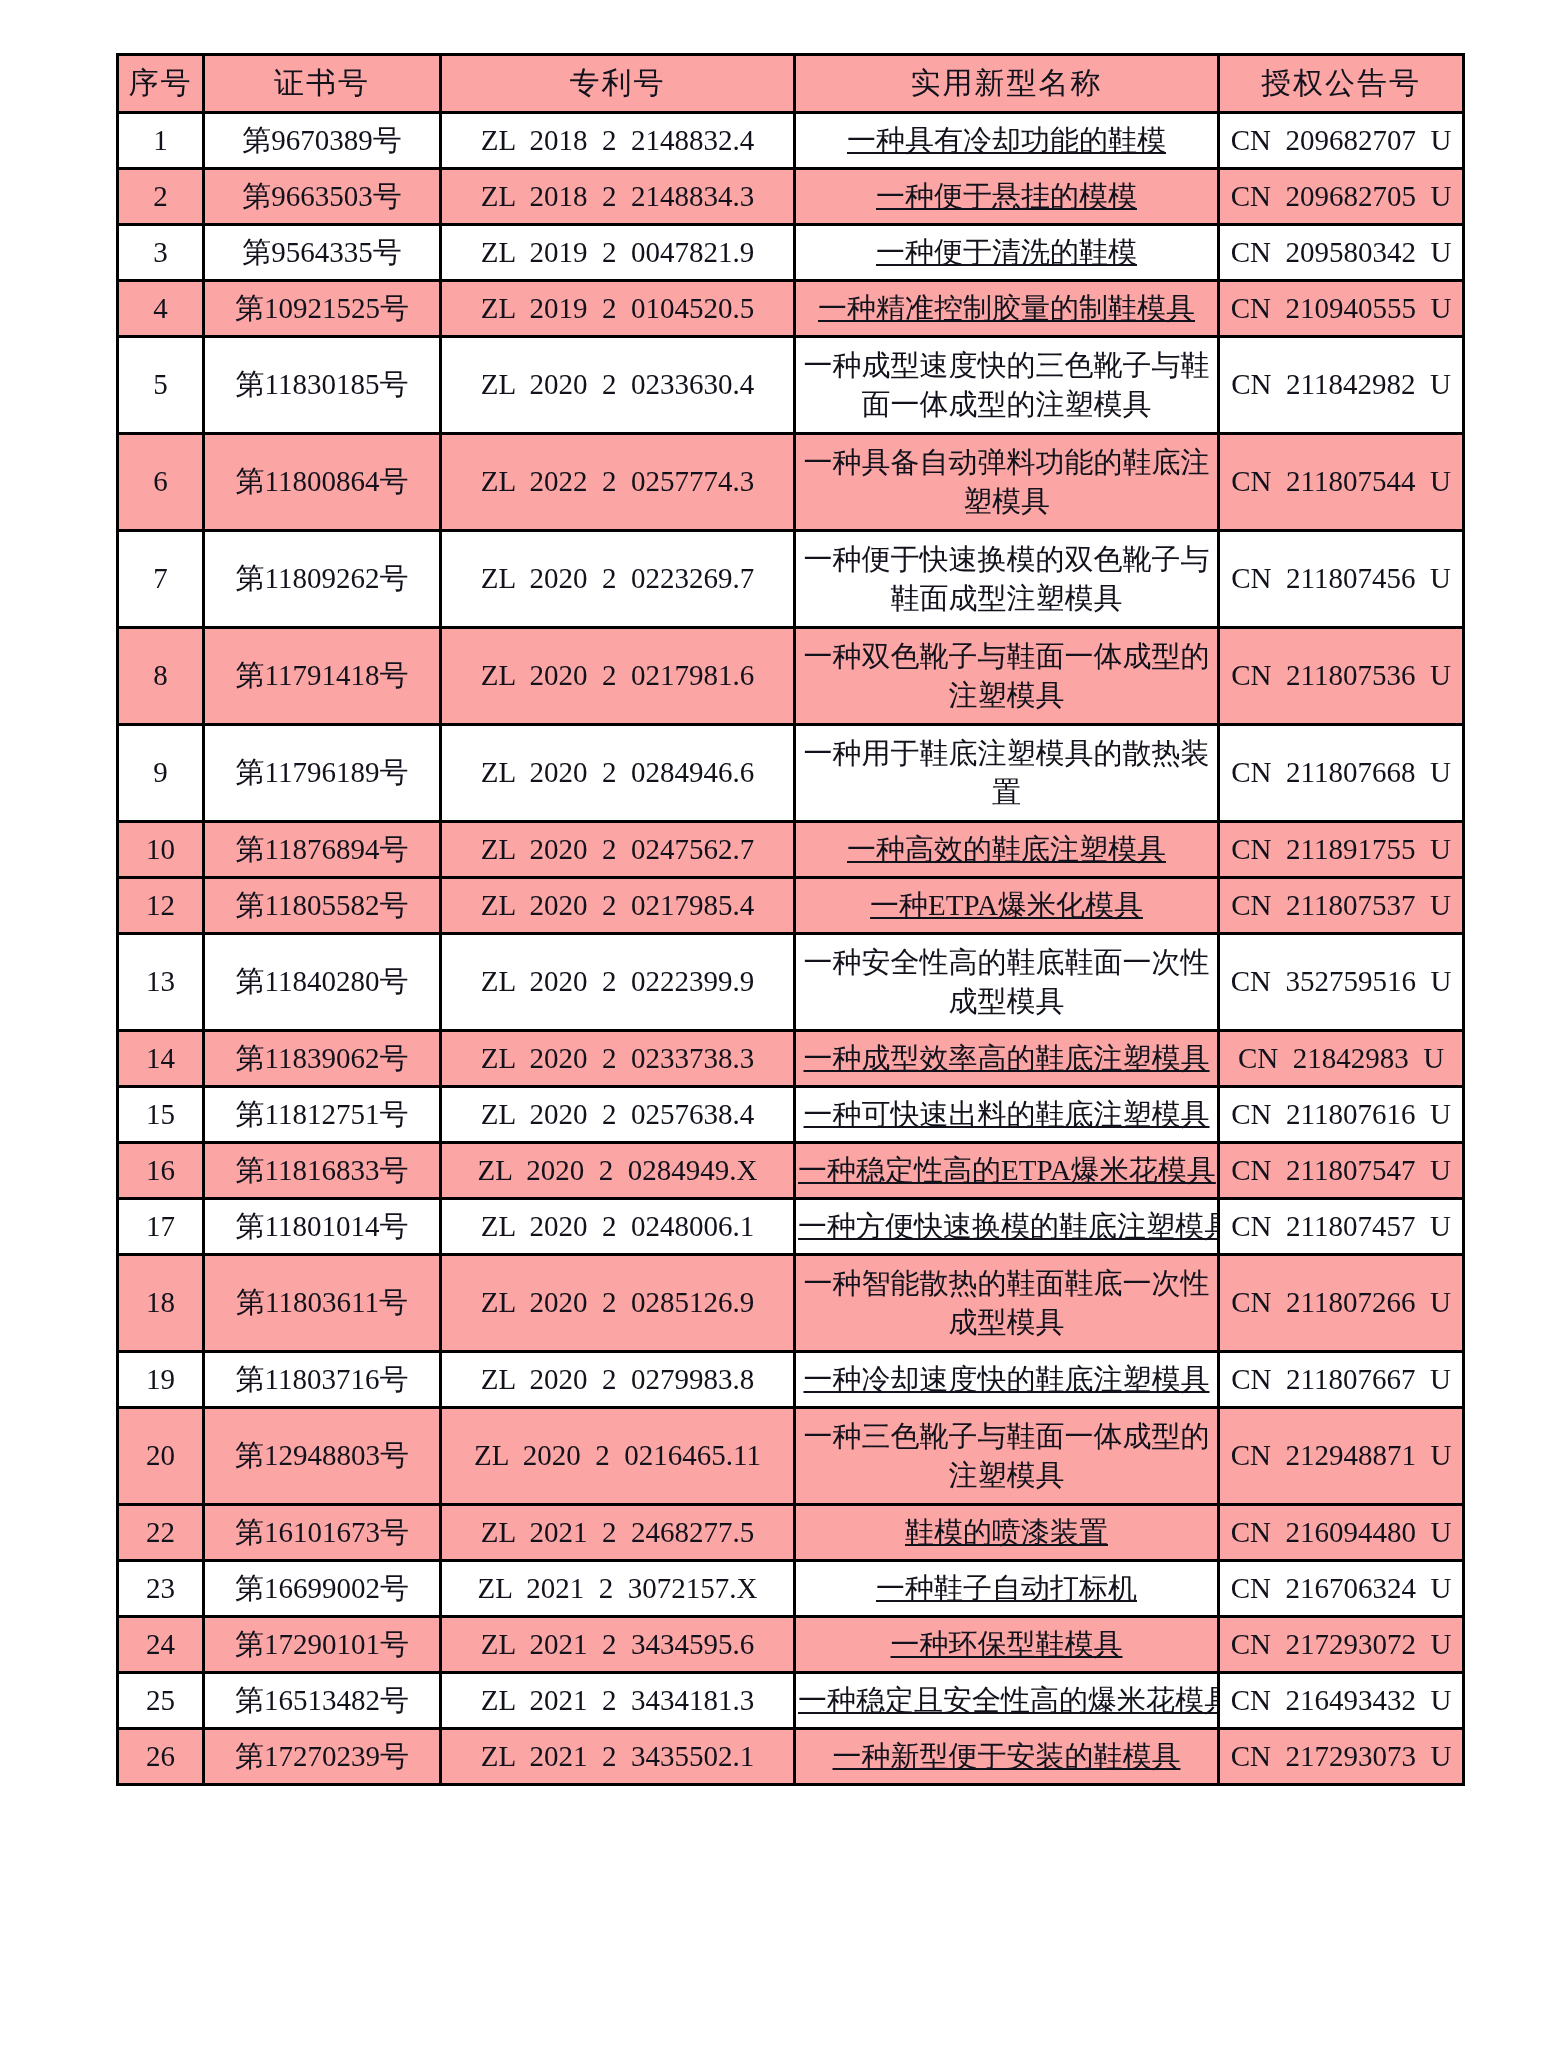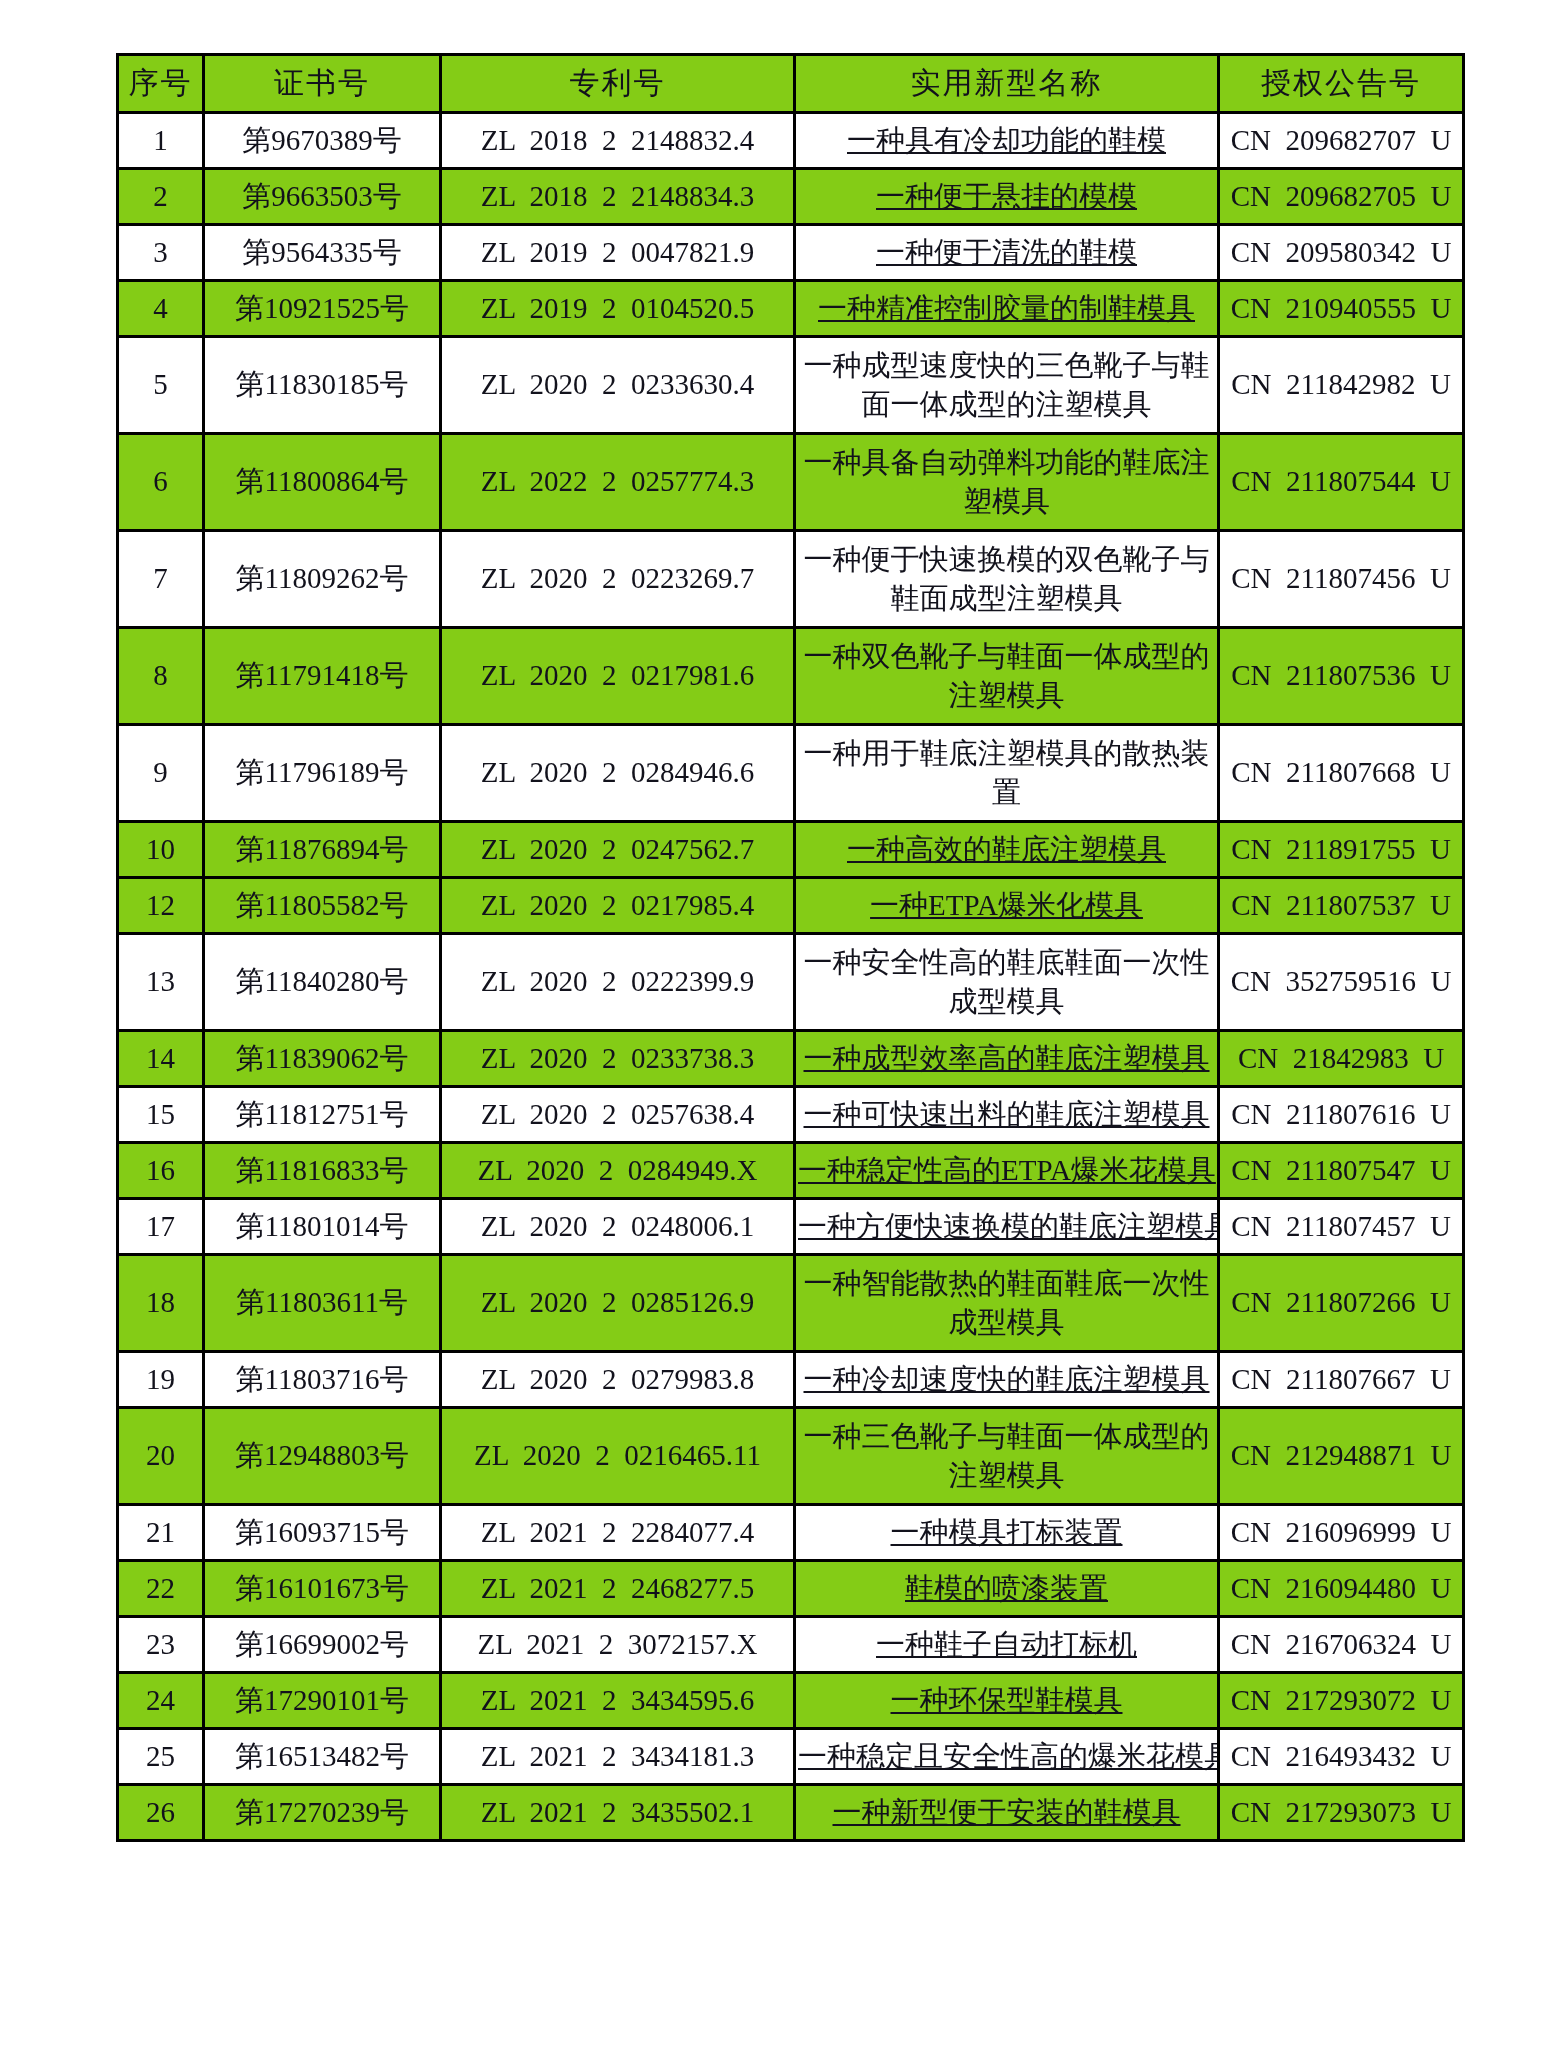--- a/index.html
+++ b/index.html
@@ -38,21 +38,21 @@
     font-size: 29px;
     line-height: 1.35;
     overflow: hidden;
   }
   table.patent-table th {
     height: 55px;
     font-weight: normal;
     font-size: 30px;
     letter-spacing: 2px;
   }
-  tr.row-blue  { background: #84cc16; }
+  tr.row-blue  { background: #fca5a5; }
   tr.row-white { background: #ffffff; }
   tr.h-single  { height: 56px; }
   tr.h-tall    { height: 97px; }
 
   td.cell-no, td.cell-cert, td.cell-pub, td.cell-pat {
     white-space: pre;
   }
   td.cell-name.single { white-space: nowrap; text-decoration: underline; }
   td.cell-name.wrap   { white-space: normal; margin-top: 36px; }
 </style>
@@ -204,27 +204,20 @@
           <td class="cell-name single">一种冷却速度快的鞋底注塑模具</td>
           <td class="cell-pub">CN  211807667  U</td>
         </tr>
         <tr class="row-blue h-tall">
           <td class="cell-no">20</td>
           <td class="cell-cert">第12948803号</td>
           <td class="cell-pat">ZL  2020  2  0216465.11</td>
           <td class="cell-name wrap">一种三色靴子与鞋面一体成型的注塑模具</td>
           <td class="cell-pub">CN  212948871  U</td>
         </tr>
-        <tr class="row-white h-single">
-          <td class="cell-no">21</td>
-          <td class="cell-cert">第16093715号</td>
-          <td class="cell-pat">ZL  2021  2  2284077.4</td>
-          <td class="cell-name single">一种模具打标装置</td>
-          <td class="cell-pub">CN  216096999  U</td>
-        </tr>
         <tr class="row-blue h-single">
           <td class="cell-no">22</td>
           <td class="cell-cert">第16101673号</td>
           <td class="cell-pat">ZL  2021  2  2468277.5</td>
           <td class="cell-name single">鞋模的喷漆装置</td>
           <td class="cell-pub">CN  216094480  U</td>
         </tr>
         <tr class="row-white h-single">
           <td class="cell-no">23</td>
           <td class="cell-cert">第16699002号</td>

